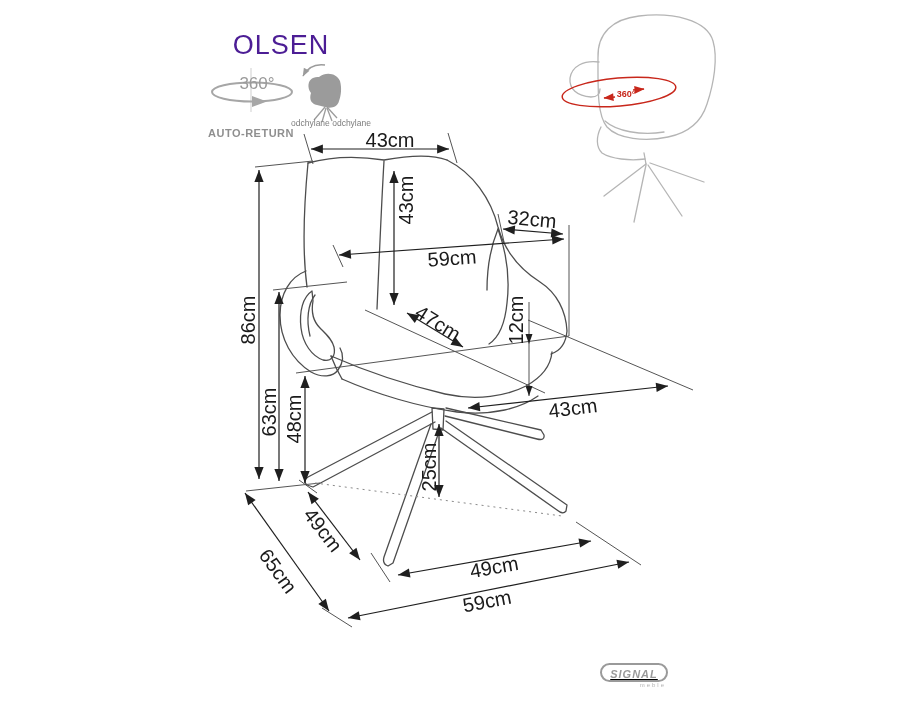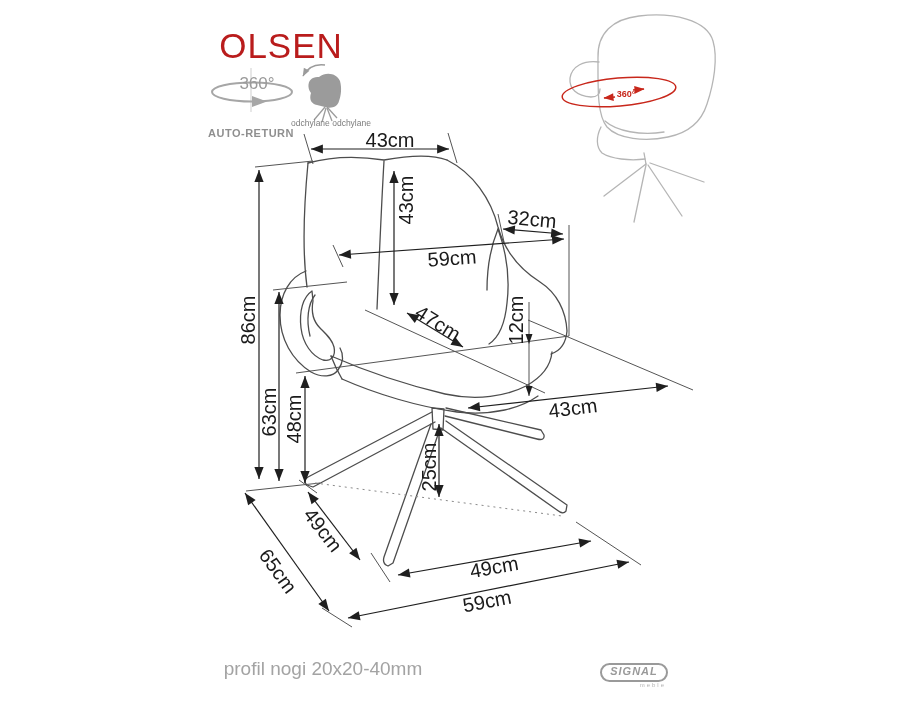--- a/index.html
+++ b/index.html
@@ -6,31 +6,31 @@
   .stage{
     position:relative;width:900px;height:720px;background:#ffffff;
     font-family:"Liberation Sans", sans-serif;overflow:hidden;
   }
   .stage svg{position:absolute;left:0;top:0;}
   .lbl{
     position:absolute;white-space:nowrap;color:#1a1a1a;
     font-size:20px;line-height:1;transform:translate(-50%,-50%);
   }
   .title{
-    font-size:35px;font-weight:500;letter-spacing:1px;color:#b91c1c;
+    font-size:27px;font-weight:500;letter-spacing:1px;color:#4c1d95;
   }
   .gray-360{font-size:17px;color:#9a9a9a;}
   .auto-return{font-size:11px;font-weight:bold;color:#8f8f8f;letter-spacing:.5px;margin-top:13px;}
   .tilt-caption{font-size:8.5px;color:#7d7d7d;}
   .red-360{font-size:9px;color:#c8271b;font-weight:bold;}
   .footer-note{font-size:19px;color:#a3a3a3;}
   .brand-box{
     position:absolute;left:600px;top:663px;width:68px;height:19px;
     border:2px solid #9a9a9a;border-radius:10px;box-sizing:border-box;
-    display:flex;align-items:flex-start;justify-content:center;
+    display:flex;align-items:flex-end;justify-content:center;text-decoration:underline;
   }
   .brand-name{
     font-size:11px;font-weight:bold;font-style:italic;color:#9a9a9a;letter-spacing:1px;
   }
   .brand-sub{
     position:absolute;left:600px;top:682px;width:66px;text-align:right;
     font-size:6px;color:#b5b5b5;letter-spacing:2px;
   }
 </style>
 </head>
@@ -161,20 +161,19 @@
 <div class="lbl" style="left:248px;top:320px;transform:translate(-50%,-50%) rotate(-90deg);">86cm</div>
 <div class="lbl" style="left:269px;top:412px;transform:translate(-50%,-50%) rotate(-90deg);">63cm</div>
 <div class="lbl" style="left:294px;top:419px;transform:translate(-50%,-50%) rotate(-90deg);">48cm</div>
 <div class="lbl" style="left:429px;top:467px;transform:translate(-50%,-50%) rotate(-90deg);">25cm</div>
 <div class="lbl" style="left:573px;top:408px;transform:translate(-50%,-50%) rotate(-7deg);">43cm</div>
 <div class="lbl" style="left:323px;top:530px;transform:translate(-50%,-50%) rotate(52deg);">49cm</div>
 <div class="lbl" style="left:278px;top:571px;transform:translate(-50%,-50%) rotate(54deg);">65cm</div>
 <div class="lbl" style="left:494px;top:567px;transform:translate(-50%,-50%) rotate(-10deg);">49cm</div>
 <div class="lbl" style="left:487px;top:601px;transform:translate(-50%,-50%) rotate(-11deg);">59cm</div>
 
-<div class="lbl footer-note" style="left:323px;top:668px;">profil nogi 20x20-40mm</div>
 
 <div class="brand-box">
   <span class="brand-name">SIGNAL</span>
 </div>
 <div class="brand-sub">meble</div>
 
 </div>
 
 </body></html>

